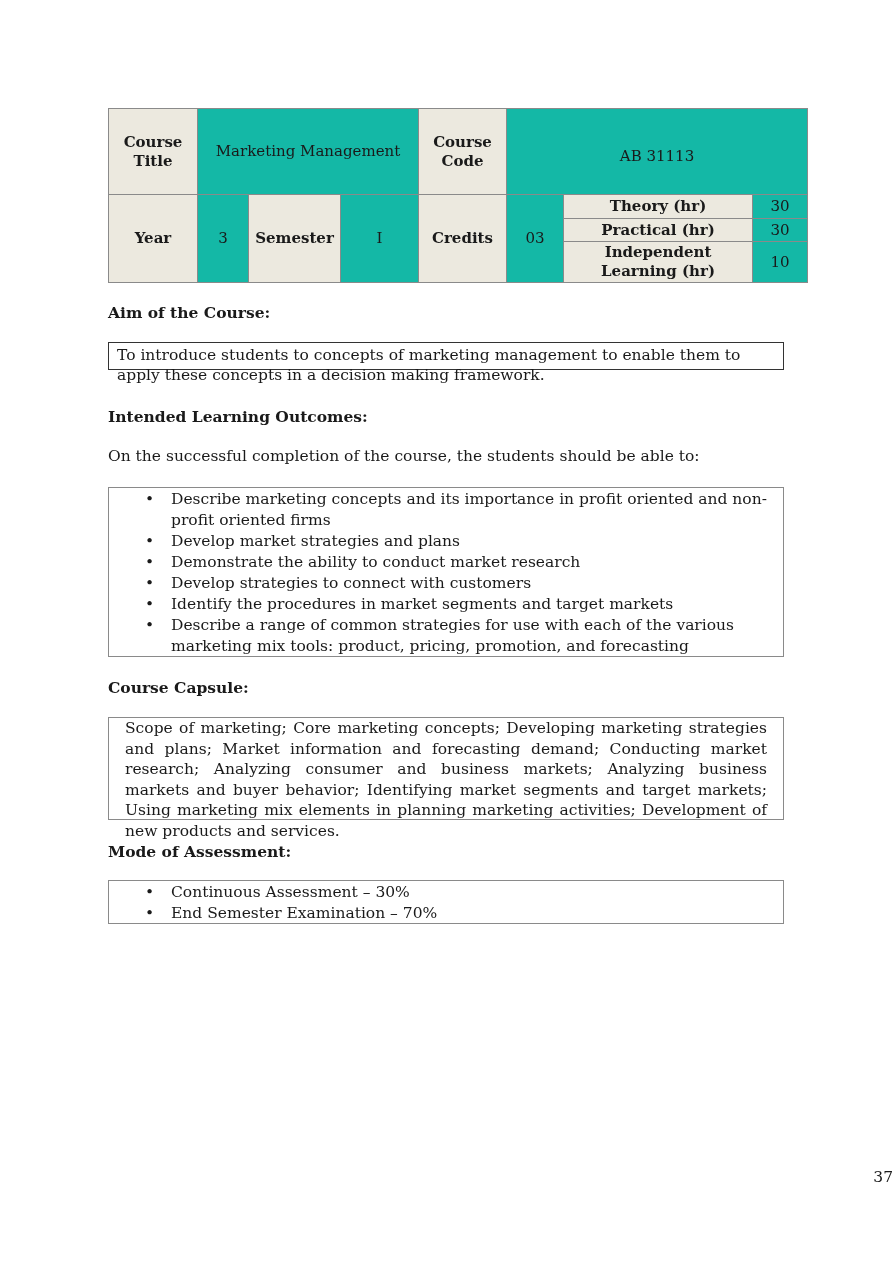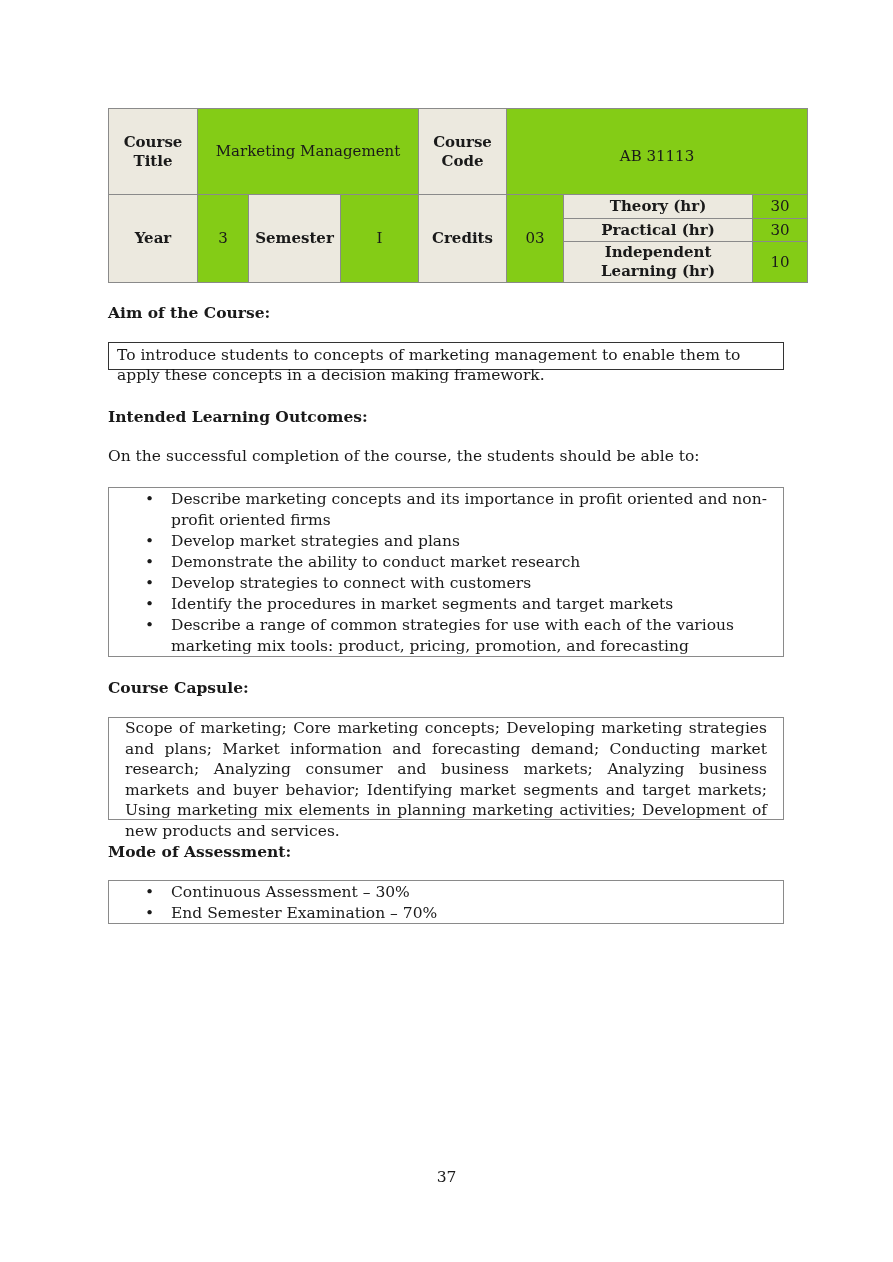--- a/index.html
+++ b/index.html
@@ -5,37 +5,37 @@
   html, body { margin: 0; padding: 0; background: #ffffff; }
   body { width: 893px; height: 1262px; position: relative; overflow: hidden;
          font-family: "DejaVu Serif", "Liberation Serif", serif; color: #1a1a1a; }
   .page { position: absolute; left: 0; top: 0; width: 893px; height: 1262px; }
 
   
   table.course { position: absolute; left: 108px; top: 108px; width: 699px; height: 175px;
                  border-collapse: collapse; table-layout: fixed; font-size: 15px; }
   table.course td { border: 1px solid #8a8a8a; text-align: center; vertical-align: middle; padding: 0 4px; line-height: 19px; }
   td.hd { background: #ece9df; font-weight: bold; }
-  td.wh { background: #84cc16; }
+  td.wh { background: #14b8a6; }
   td.small { font-size: 15px; line-height: 19px; padding: 1px 4px; }
   td.val { font-size: 15px; }
 
   .heading { position: absolute; left: 108px; font-weight: bold; font-size: 15.5px; }
   .para { position: absolute; left: 108px; font-size: 15.5px; }
 
   .box { position: absolute; left: 108px; width: 676px; border: 1px solid #8a8a8a; box-sizing: border-box;
          font-size: 15.5px; line-height: 21px; }
   .box.thick { border: 1.5px solid #333; }
   .box p { margin: 0; }
   ul.bul { margin: 0; padding: 0; list-style: none; }
   ul.bul li { position: relative; padding-left: 62px; padding-right: 12px; }
   ul.bul li .dot { position: absolute; left: 36px; top: 0; }
   .justify { text-align: justify; text-align-last: left; }
 
-  .pageno { position: absolute; left: 0; width: 893px; top: 1168px; text-align: center; font-size: 15.5px; }
+  .pageno { position: absolute; left: 0; width: 893px; top: 1168px; text-align: right; font-size: 15.5px; }
 </style>
 </head>
 <body>
 
 <div class="page">
 
   <table class="course">
     <colgroup>
       <col style="width:89px">
       <col style="width:51px">

